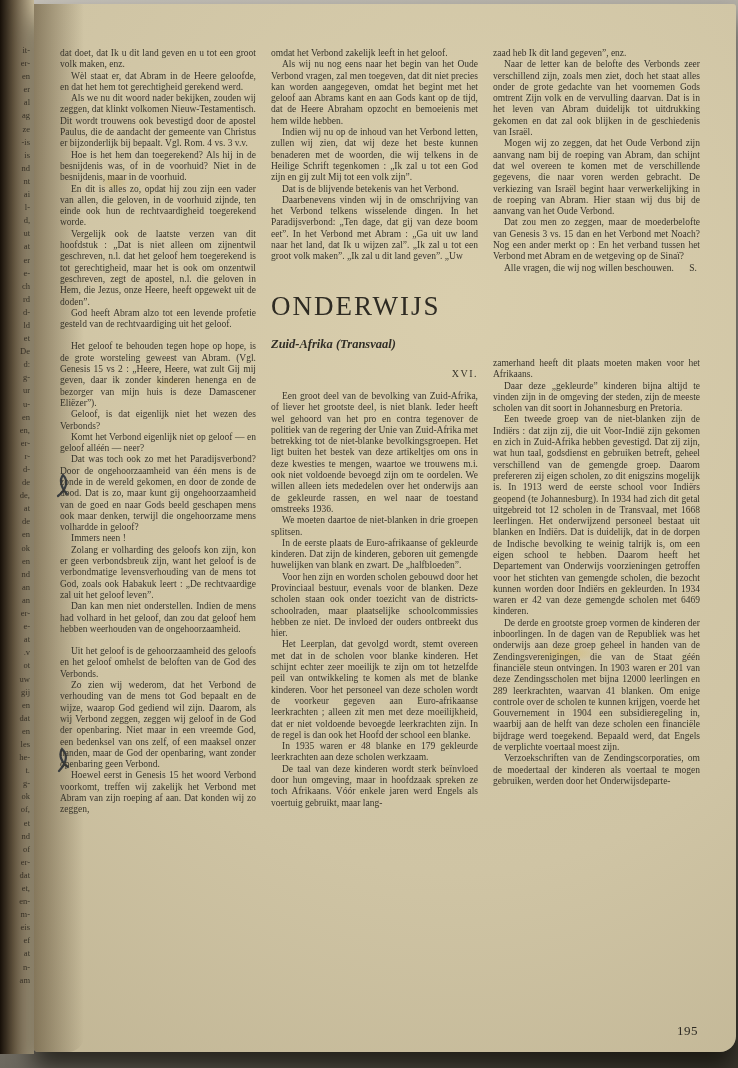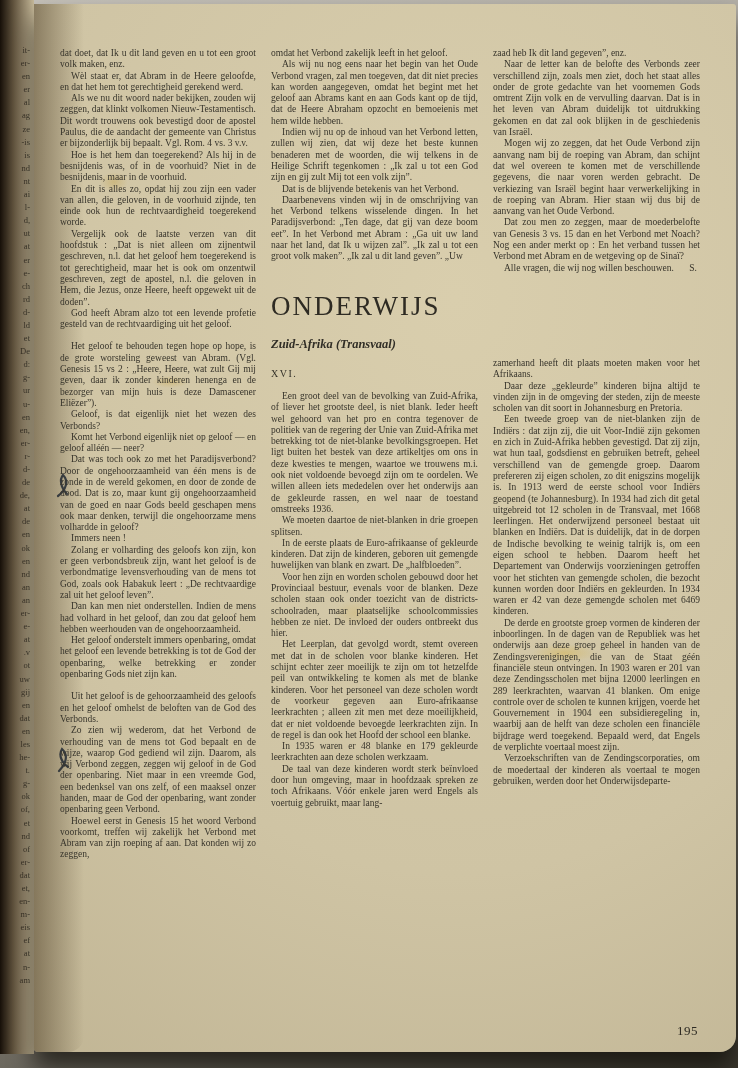--- a/index.html
+++ b/index.html
@@ -32,21 +32,21 @@
   .para.noindent { text-indent:0; }
   .para.space { margin-top:11px; }
 
   .top-row { display:grid; grid-template-columns:1fr 1fr; column-gap:15px; }
   .signature { text-align:right; font-size:9.5px; margin-top:-11px; padding-right:3px; }
 
   .a2-header { margin:18px 0 4px; }
   .a2-title { font-size:27px; font-weight:normal; letter-spacing:2px; color:#2e2b23; }
   .a2-subtitle { font-size:12.5px; font-style:italic; font-weight:bold; margin-top:15px; color:#312e26; }
   .a2-body { display:grid; grid-template-columns:1fr 1fr; column-gap:15px; margin-top:6px; }
-  .section-no { text-align:left; font-size:10px; letter-spacing:1.5px; margin:10px 0 12px; color:#37342b; }
+  .section-no { text-align:right; font-size:10px; letter-spacing:1.5px; margin:10px 0 12px; color:#37342b; }
 
   .page-number { position:absolute; right:38px; bottom:13px; font-size:13px; letter-spacing:.5px; color:#2e2b23;margin-top:44px; }
 
   .pen-mark { position:absolute; left:21px; opacity:.85; }
   .stain { position:absolute; pointer-events:none; border-radius:50%; }
   .s1 { left:66px; top:168px; width:28px; height:20px; background:radial-gradient(closest-side, rgba(190,150,40,.30), rgba(190,150,40,0)); }
   .s2 { left:118px; top:372px; width:36px; height:12px; background:radial-gradient(closest-side, rgba(200,160,50,.30), rgba(200,160,50,0)); }
   .s3 { left:300px; top:596px; width:42px; height:26px; background:radial-gradient(closest-side, rgba(200,160,50,.22), rgba(200,160,50,0)); }
   .s4 { left:498px; top:640px; width:64px; height:18px; background:radial-gradient(closest-side, rgba(215,175,55,.38), rgba(215,175,55,0)); }
 </style>
@@ -157,21 +157,20 @@
           <p class="para">En dit is alles zo, opdat hij zou zijn een vader van allen, die geloven, in de voorhuid zijnde, ten einde ook hun de rechtvaardigheid toegerekend worde.</p>
           <p class="para">Vergelijk ook de laatste verzen van dit hoofdstuk : „Dat is niet alleen om zijnentwil geschreven, n.l. dat het geloof hem toegerekend is tot gerechtigheid, maar het is ook om onzentwil geschreven, zegt de apostel, n.l. die geloven in Hem, die Jezus, onze Heere, heeft opgewekt uit de doden”.</p>
           <p class="para">God heeft Abram alzo tot een levende profetie gesteld van de rechtvaardiging uit het geloof.</p>
           <p class="para space">Het geloof te behouden tegen hope op hope, is de grote worsteling geweest van Abram. (Vgl. Genesis 15 vs 2 : „Heere, Heere, wat zult Gij mij geven, daar ik zonder kinderen henenga en de bezorger van mijn huis is deze Damascener Eliëzer”).</p>
           <p class="para">Geloof, is dat eigenlijk niet het wezen des Verbonds?</p>
           <p class="para">Komt het Verbond eigenlijk niet op geloof — en geloof alléén — neer?</p>
           <p class="para">Dat was toch ook zo met het Paradijsverbond? Door de ongehoorzaamheid van één mens is de zonde in de wereld gekomen, en door de zonde de dood. Dat is zo, maar kunt gij ongehoorzaamheid van de goed en naar Gods beeld geschapen mens ook maar denken, terwijl die ongehoorzame mens volhardde in geloof?</p>
           <p class="para">Immers neen !</p>
           <p class="para">Zolang er volharding des geloofs kon zijn, kon er geen verbondsbreuk zijn, want het geloof is de verbondmatige levensverhouding van de mens tot God, zoals ook Habakuk leert : „De rechtvaardige zal uit het geloof leven”.</p>
           <p class="para">Dan kan men niet onderstellen. Indien de mens had volhard in het geloof, dan zou dat geloof hem hebben weerhouden van de ongehoorzaamheid.</p>
-          <p class="para">Het geloof onderstelt immers openbaring, omdat het geloof een levende betrekking is tot de God der openbaring, welke betrekking er zonder openbaring Gods niet zijn kan.</p>
           <p class="para space">Uit het geloof is de gehoorzaamheid des geloofs en het geloof omhelst de beloften van de God des Verbonds.</p>
           <p class="para">Zo zien wij wederom, dat het Verbond de verhouding van de mens tot God bepaalt en de wijze, waarop God gediend wil zijn. Daarom, als wij Verbond zeggen, zeggen wij geloof in de God der openbaring. Niet maar in een vreemde God, een bedenksel van ons zelf, of een maaksel onzer handen, maar de God der openbaring, want zonder openbaring geen Verbond.</p>
           <p class="para">Hoewel eerst in Genesis 15 het woord Verbond voorkomt, treffen wij zakelijk het Verbond met Abram van zijn roeping af aan. Dat konden wij zo zeggen,</p>
         </div>
 
       <div class="right-area">
         <div class="top-row">
           <div>
 
           <p class="para noindent">omdat het Verbond zakelijk leeft in het geloof.</p>

